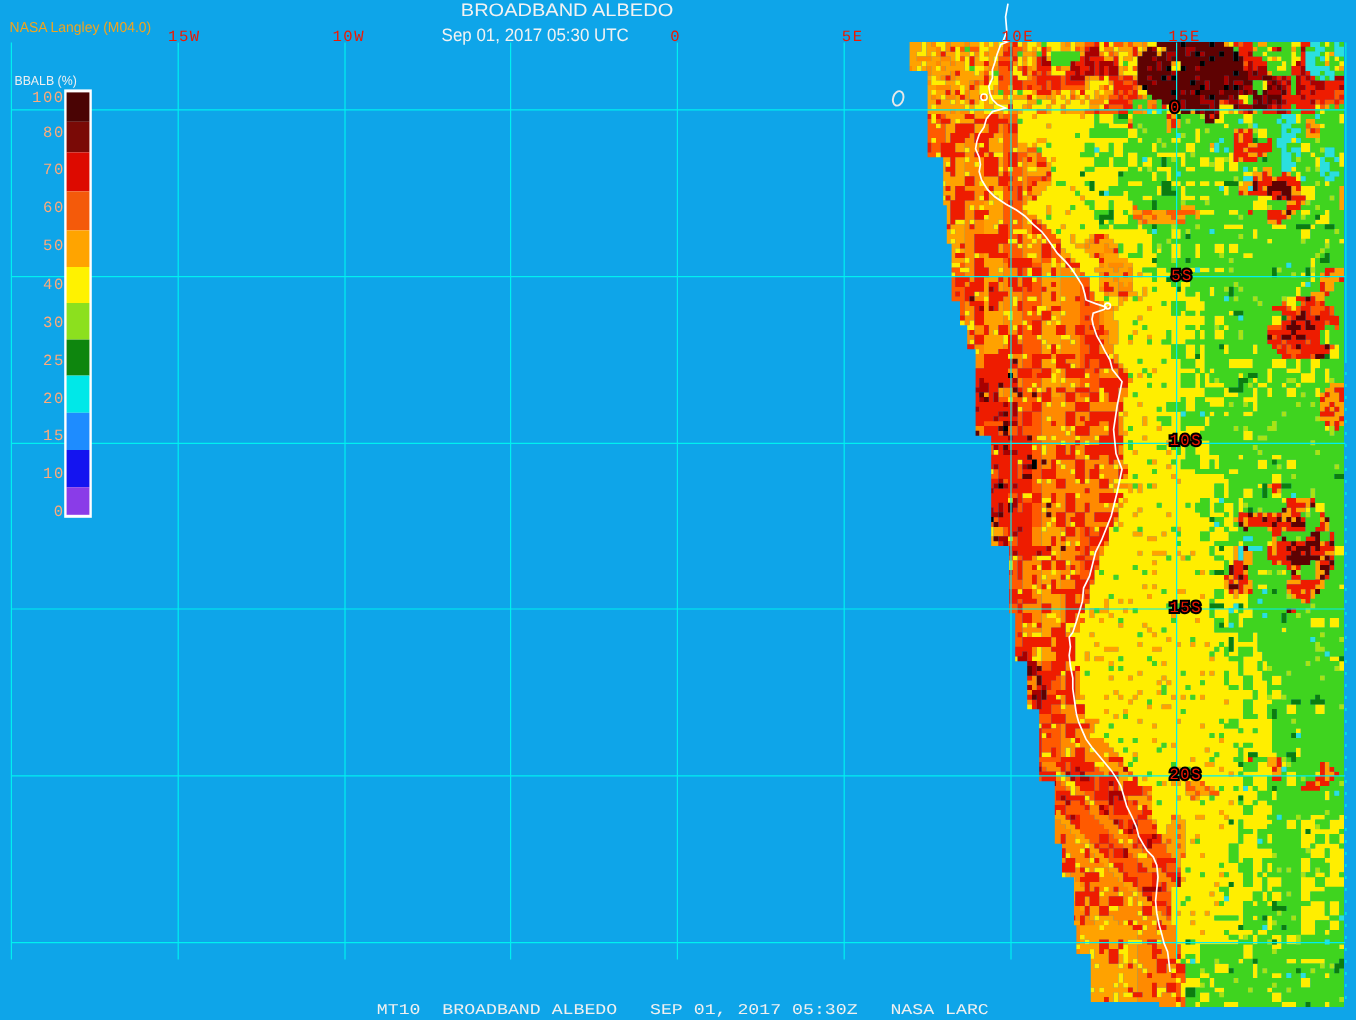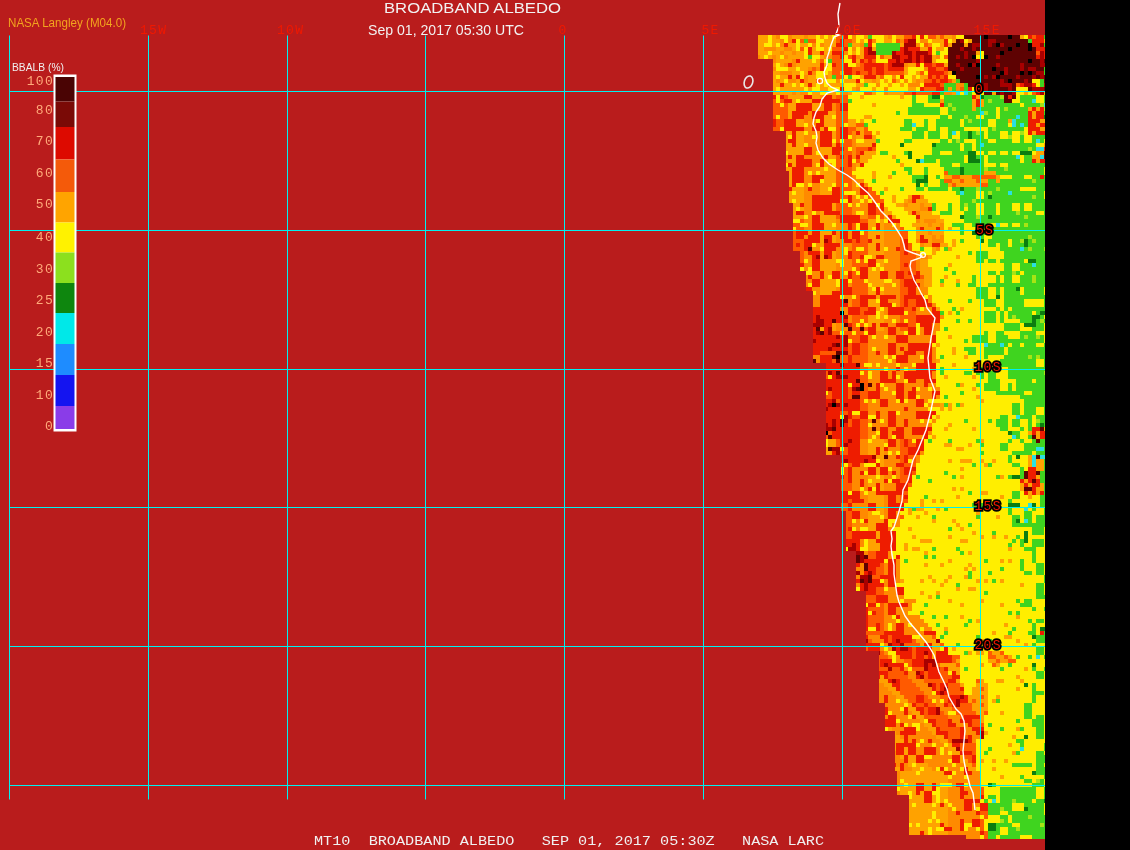--- a/index.html
+++ b/index.html
@@ -1,15 +1,15 @@
 <!DOCTYPE html>
 <html><head><meta charset="utf-8">
 <style>
 html,body{margin:0;padding:0;background:#000;}
-#pg{position:relative;width:1045px;height:850px;background:#b91c1c;overflow:hidden;}
+#pg{position:relative;width:1130px;height:850px;background:#0ea5e9;overflow:hidden;}
 svg{position:absolute;left:0;top:0;}
 text{font-family:"Liberation Sans",sans-serif;}
 .ti{fill:#F2F2F2;font-size:15px;}
 .st{fill:#F2F2F2;font-size:15px;}
 .nl{fill:#F2A41E;font-size:12px;}
 .bb{fill:#F0F0F0;font-size:11px;}
 .ln{fill:#FFAA7A;font-size:13px;font-family:"Liberation Mono",monospace;letter-spacing:1.3px;}
 .rl{fill:#F01800;font-size:13px;font-family:"Liberation Mono",monospace;letter-spacing:1.3px;}
 .hal{paint-order:stroke;stroke:#000;stroke-width:3.5px;}
 .ft{fill:#F0F0F0;font-size:12.5px;font-family:"Liberation Mono",monospace;}

